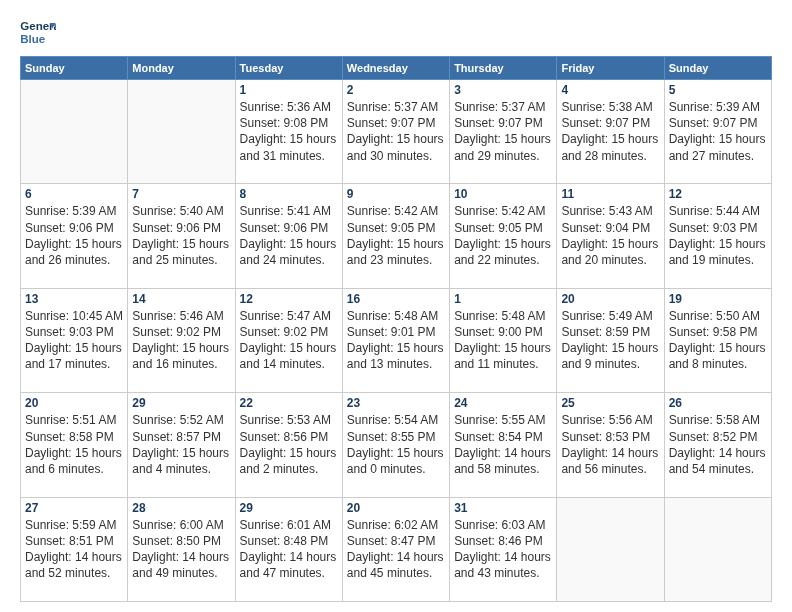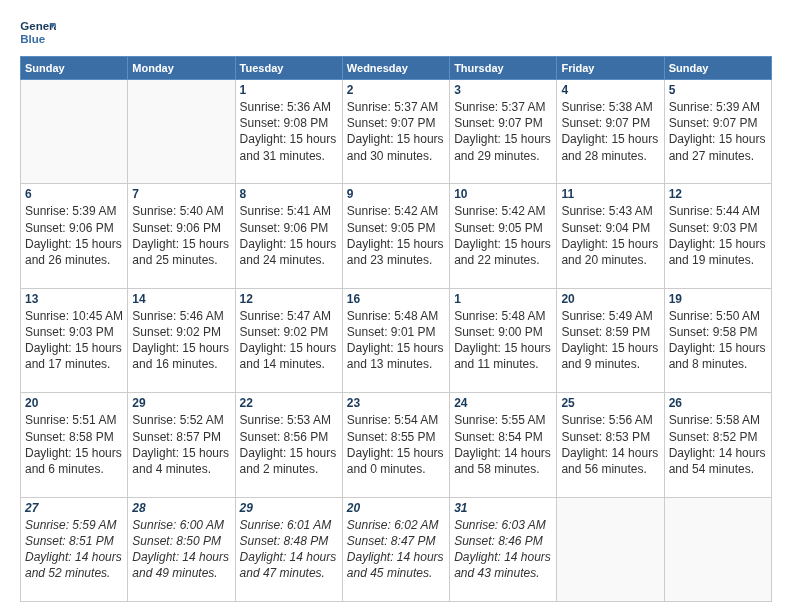--- a/index.html
+++ b/index.html
@@ -79,21 +79,20 @@
     .cell-text {
       font-size: 12px;
       line-height: 1.35;
       color: #333;
     }
     .empty-cell {
       background: #f9f9f9;
     }
     tr:last-child td {
       height: 80px;
-      font-style: italic;
     }
   </style>
 </head>
 <body>
 
 <div class="page">
   <div class="header">
     <div class="logo">
       <svg class="logo-icon" viewBox="0 0 40 36">
         <text x="0" y="16" font-size="13" font-weight="bold" fill="#1a3a5c">General</text>

